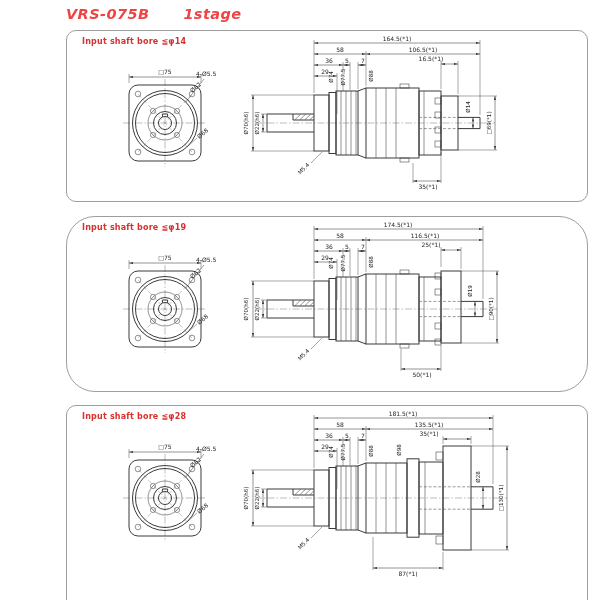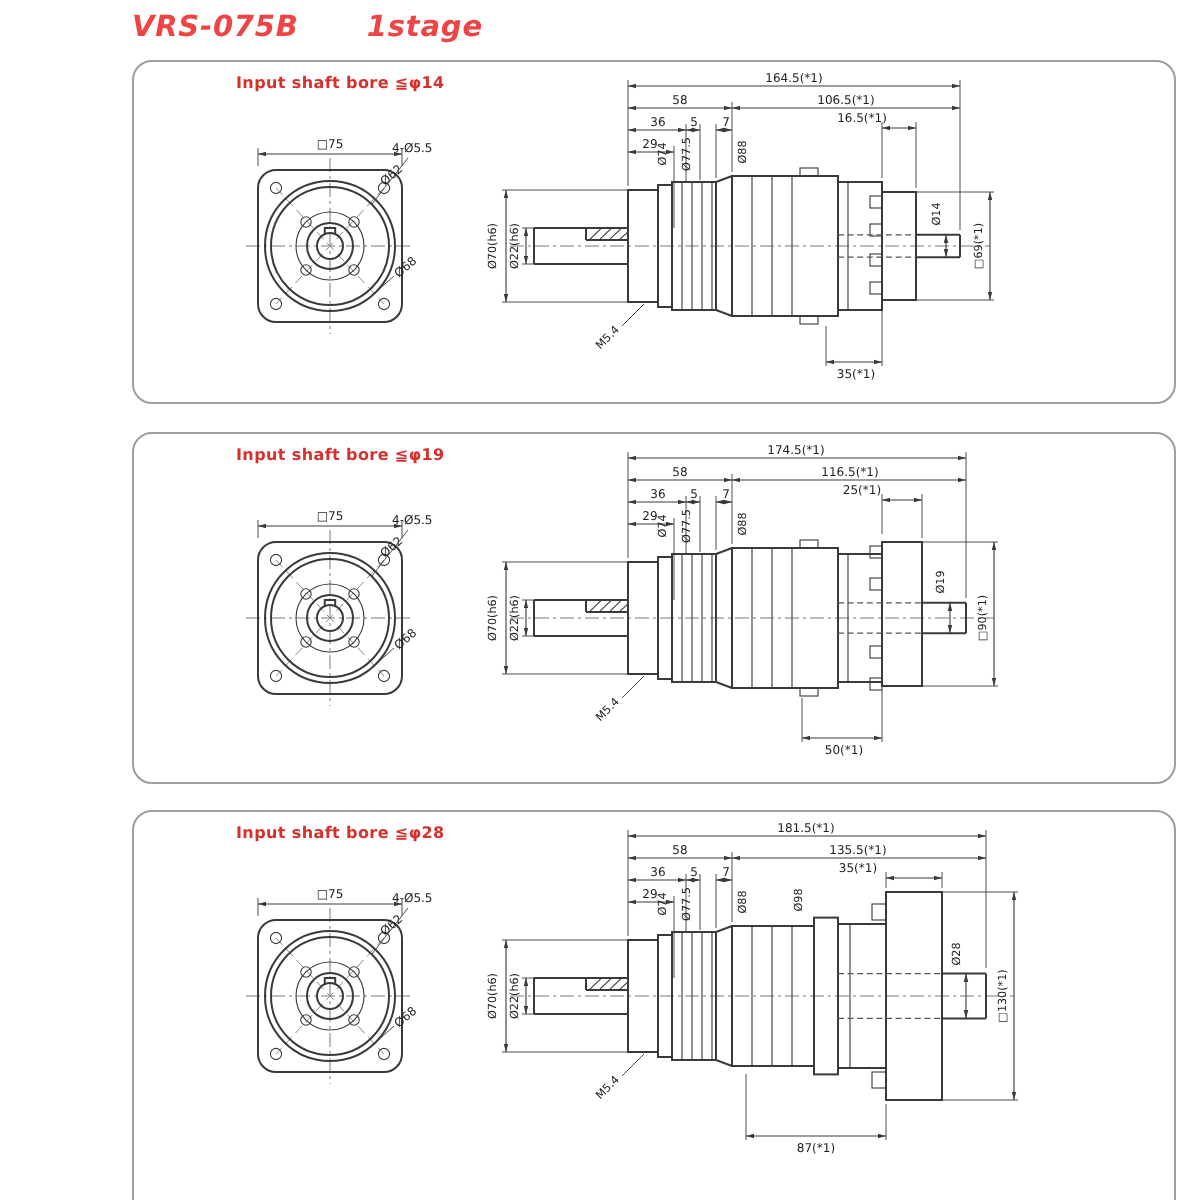--- a/index.html
+++ b/index.html
@@ -4,21 +4,21 @@
 <style>
   html,body{margin:0;padding:0;background:#ffffff;}
   .page{position:relative;width:600px;height:600px;background:#fff;overflow:hidden;
         font-family:"DejaVu Sans",sans-serif;}
   .title{position:absolute;left:66px;top:6px;font-style:italic;font-weight:600;
          font-size:14.5px;color:#ef4444;letter-spacing:.4px;}
   .title .stage{margin-left:34px;}
   .panel{position:absolute;left:66px;width:522px;border:1.2px solid #9e9e9e;
          border-radius:10px;background:#fff;box-sizing:border-box;}
   .note{position:absolute;left:15px;top:6px;font-size:8px;font-weight:700;
-        color:#d7312e;letter-spacing:.2px;margin-left:36px;}
+        color:#d7312e;letter-spacing:.2px;}
   svg{position:absolute;left:0;top:0;}
   .ln{fill:none;stroke:#3a3a3a;stroke-width:1;}
   .tn{fill:none;stroke:#3a3a3a;stroke-width:.55;}
   .cl{fill:none;stroke:#787878;stroke-width:.5;stroke-dasharray:7 2 1.5 2;}
   .dg{fill:none;stroke:#8a8a8a;stroke-width:.5;stroke-dasharray:5 2.5;}
   .hd{fill:none;stroke:#555;stroke-width:.6;stroke-dasharray:3 1.8;}
   .dl{fill:none;stroke:#3a3a3a;stroke-width:.55;}
   .xt{fill:none;stroke:#3a3a3a;stroke-width:.45;}
   svg text{font-family:"DejaVu Sans",sans-serif;font-size:6px;fill:#1e1e1e;}
   svg text.v{font-size:5.6px;}
@@ -147,21 +147,21 @@
         <line class="dl" x1="428" y1="65" x2="428" y2="119" marker-start="url(#ar)" marker-end="url(#ar)"></line>
         <text class="v" transform="rotate(-90 424 92)" x="424" y="92" text-anchor="middle">□69(*1)</text>
         <line class="xt" x1="346" y1="132" x2="346" y2="152"></line>
           <line class="xt" x1="374" y1="121" x2="374" y2="152"></line>
         <line class="dl" x1="346" y1="150" x2="374" y2="150" marker-start="url(#ar)" marker-end="url(#ar)"></line>
         <text x="361" y="158" text-anchor="middle">35(*1)</text>
       </g>
     </svg>
   </div>
 
-  <div class="panel" style="top:216px;height:176px;">
+  <div class="panel" style="top:216px;height:176px;border-radius:29px;">
     <div class="note">Input shaft bore ≦φ19</div>
     <svg width="520" height="173" viewBox="0 0 520 173">
 
       <g>
         <line class="cl" x1="56" y1="92" x2="140" y2="92"></line>
           <line class="cl" x1="98" y1="48" x2="98" y2="136"></line>
         <line class="dg" x1="71" y1="63" x2="125" y2="121"></line>
           <line class="dg" x1="125" y1="63" x2="71" y2="121"></line>
         <rect class="ln" x="62" y="54" width="72" height="76" rx="9"></rect>
         <circle class="ln" cx="98" cy="92" r="32.5"></circle>

